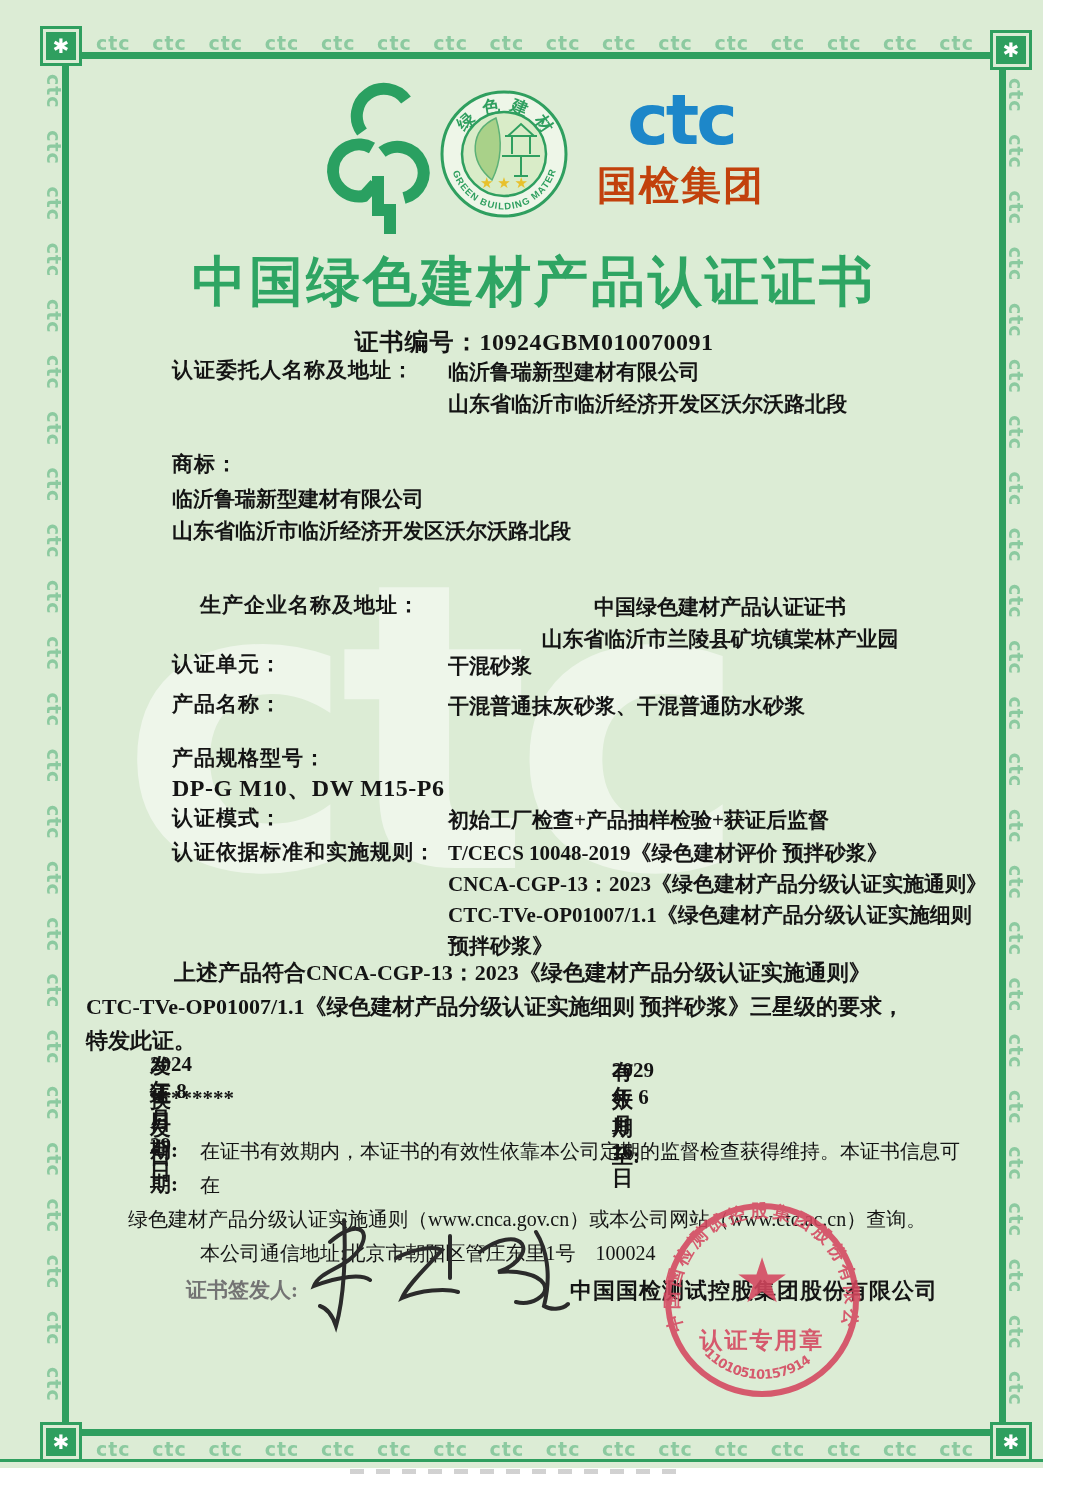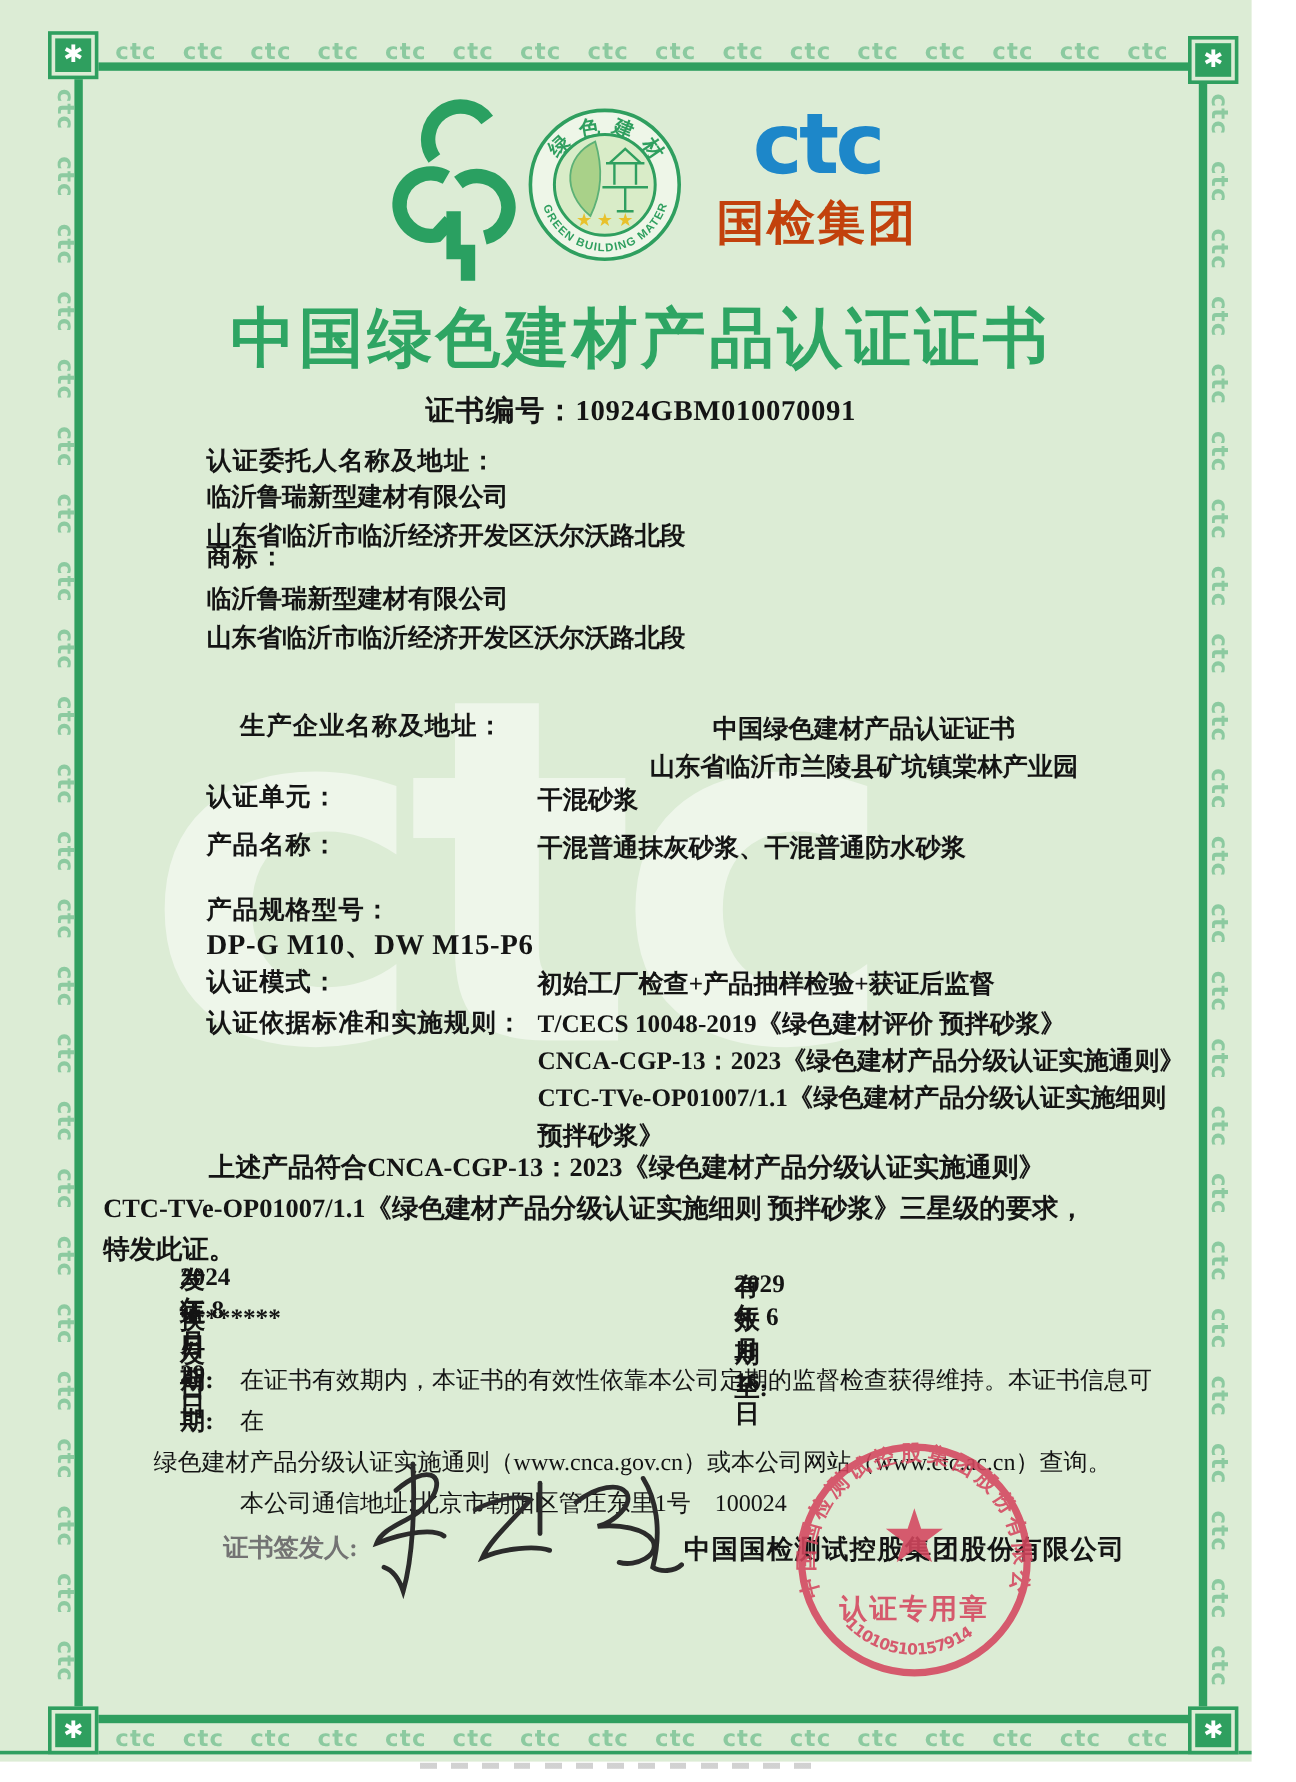--- a/index.html
+++ b/index.html
@@ -135,21 +135,21 @@
   <div class="logo-ctc">
     <div class="ctc-word">ctc</div>
     <div class="ctc-group">国检集团</div>
   </div>
 
   <div class="title">中国绿色建材产品认证证书</div>
   <div class="certno">
     <span>证书编号：</span><span class="latin" style="font-family:'Liberation Serif',serif;font-size:24px;">10924GBM010070091</span>
   </div>
 
-  <div class="row" style="top:370px;flex-direction:column;">
+  <div class="row" style="top:356px;">
     <div class="lbl">认证委托人名称及地址：</div>
     <div class="vals">
         <div>临沂鲁瑞新型建材有限公司</div>
         <div>山东省临沂市临沂经济开发区沃尔沃路北段</div>
       </div>
   </div>
   <div class="row" style="top:450px;">
     <div class="lbl">商标：</div>
     <div class="vals">
         <div></div>

